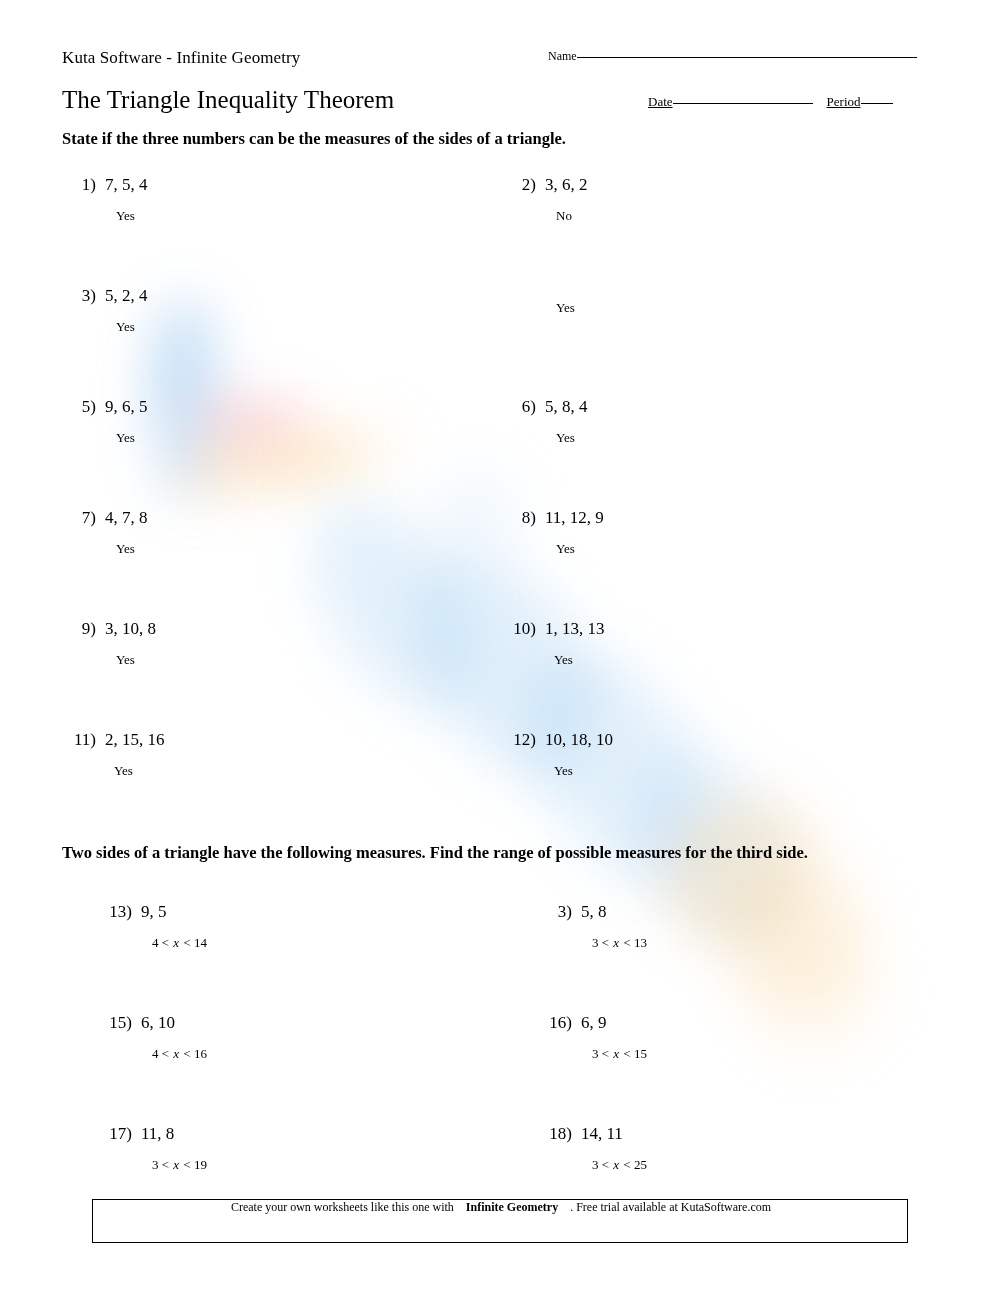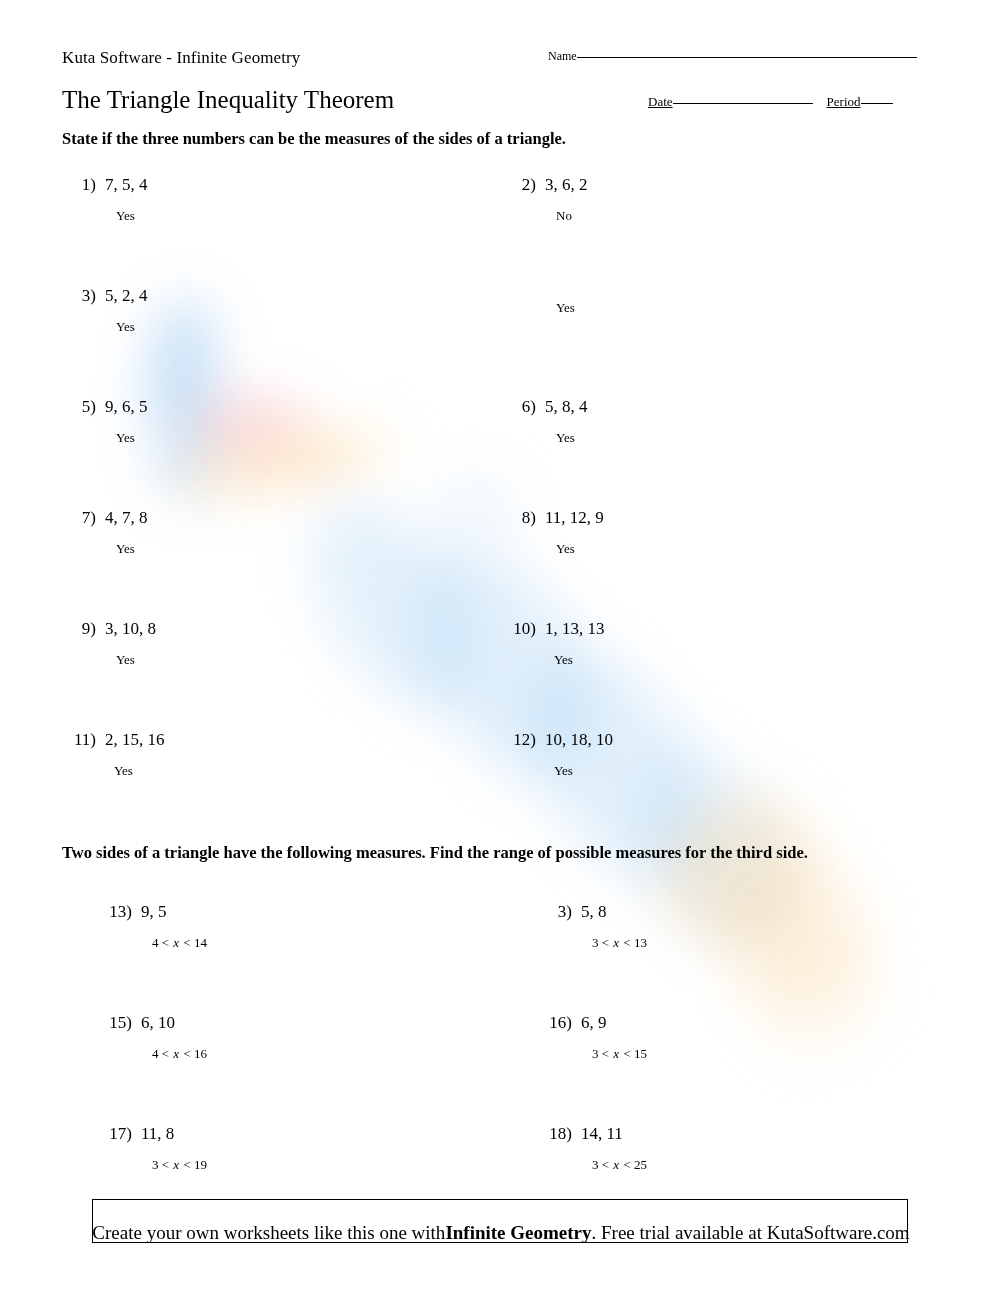--- a/index.html
+++ b/index.html
@@ -159,24 +159,25 @@
     height: 44px;
     border: 1.5px solid #000000;
     box-sizing: border-box;
     background: #ffffff;
   }
   #footer-text {
     position: absolute;
     left: 0; top: 0;
     width: 816px; height: 44px;
     display: flex;
-    align-items: flex-end;
+    align-items: flex-start;
     justify-content: center;
-    font-size: 19px;
-    white-space: nowrap;
+    font-size: 12px;
+    white-space: nowrap;
+    gap: 12px;
   }
   #footer-text b { font-weight: bold; }
 </style>
 </head>
 <body>
 
 <div id="watermark">
   <div class="wm-blob wm-b1"></div>
   <div class="wm-blob wm-b2"></div>
   <div class="wm-blob wm-b3"></div>

